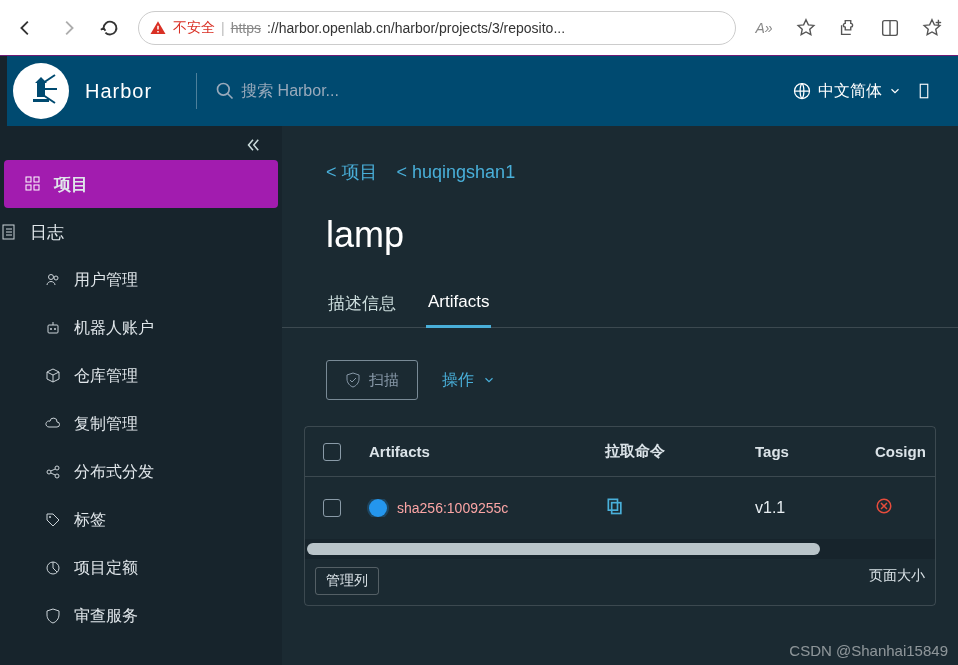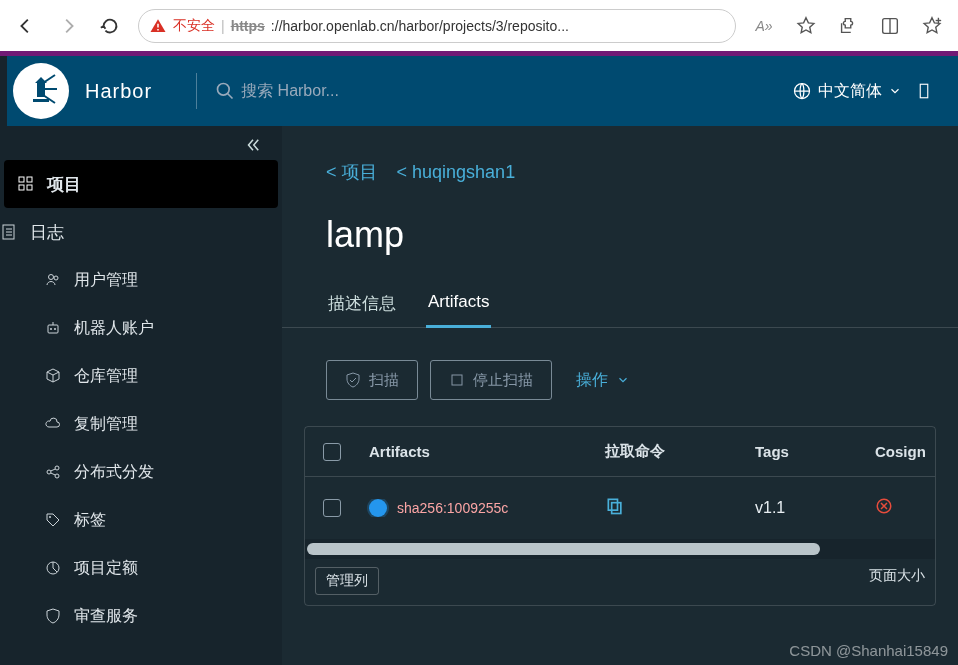--- a/index.html
+++ b/index.html
@@ -1,35 +1,35 @@
 <!DOCTYPE html>
 <html><head>
 <meta charset="utf-8">
 <style>
   * { box-sizing: border-box; margin: 0; padding: 0; }
   html, body { width: 958px; height: 665px; overflow: hidden; font-family: -apple-system, "Segoe UI", Helvetica, sans-serif; background: #fff; }
-  .browser-bar { height: 56px; border-bottom: 5px solid #701a75; display: flex; align-items: center; padding: 0 6px; gap: 2px; }
+  .browser-bar { height: 56px; border-bottom: 1px solid #701a75; display: flex; align-items: center; padding: 0 6px; gap: 2px; }
   .bb-btn { width: 40px; height: 40px; display: flex; align-items: center; justify-content: center; border-radius: 4px; color: #333; }
   .url-area { flex: 1; height: 34px; border: 1px solid #ccc; border-radius: 17px; display: flex; align-items: center; padding: 0 10px; margin: 0 6px; font-size: 14px; color: #555; gap: 6px; }
   .url-area .warn { color: #d93025; }
   .url-area .sep { color: #bbb; }
-  .url-area .strike { text-decoration: line-through; color: #888; font-weight: bold; }
+  .url-area .strike { text-decoration: line-through; color: #888; }
 
   .app { display: flex; height: calc(665px - 56px); background: #0d2b3e; }
   .header { position: absolute; top: 56px; left: 7px; right: 0; height: 70px; background: #004a70; display: flex; align-items: center; z-index: 10; }
   .header-logo { width: 56px; height: 56px; border-radius: 50%; background: #fff; margin-left: 6px; position: relative; display:flex; align-items:center; justify-content:center; }
   .header-title { color: #fff; font-size: 20px; margin-left: 16px; letter-spacing: 1px; }
   .header-search { margin-left: 44px; width: 330px; height: 36px; border-left: 1px solid rgba(255,255,255,0.3); display: flex; align-items: center; padding-left: 18px; color: #9ab; font-size: 16px; gap: 6px; }
   .header-right { margin-left: auto; display: flex; align-items: center; color: #fff; padding-right: 22px; gap: 6px; font-size: 16px; }
 
   .sidebar { width: 282px; background: #17242c; padding-top: 70px; overflow: hidden; }
   .collapse-row { display: flex; justify-content: flex-end; padding: 10px 20px 6px; color: #cdd; }
   .nav-item { display: flex; align-items: center; height: 48px; color: #e0e6ea; font-size: 17px; gap: 12px; cursor: pointer; }
   .nav-item.sub { padding-left: 44px; font-size: 16px; }
-  .nav-item.active { background: #000000; font-weight: 700; border-radius: 4px; margin: 0 4px; padding-left: 13px; }
+  .nav-item.active { background: #a21caf; font-weight: 700; border-radius: 4px; margin: 0 4px; padding-left: 20px; }
   .nav-item .chev { margin-left: auto; margin-right: 18px; color: #cdd; }
   .icon { width: 18px; height: 18px; display: flex; align-items: center; justify-content: center; color: #cbd3d8; font-size: 16px; flex-shrink:0; }
 
   .content { flex: 1; padding-top: 70px; background: #1b2a32; color: #e8eef2; overflow: hidden; position: relative; }
   .breadcrumbs { padding: 34px 44px 0; font-size: 18px; color: #49afd9; }
   .breadcrumbs span { margin-right: 14px; cursor: pointer; }
   .page-title { padding: 30px 44px 0; font-size: 36px; font-weight: 300; color: #fff; }
   .tabs { display: flex; padding: 30px 44px 0; border-bottom: 1px solid rgba(255,255,255,0.15); gap: 28px; }
   .tab { padding: 6px 2px 12px; font-size: 17px; color: #cdd; cursor: pointer; }
   .tab.active { color: #fff; border-bottom: 3px solid #49afd9; margin-bottom: -1px; }
@@ -267,26 +267,20 @@
       <div class="tab">描述信息</div>
       <div class="tab active">Artifacts</div>
     </div>
     <div class="toolbar">
       <button class="btn">
         <svg width="16" height="16" viewBox="0 0 16 16">
             <path d="M8 1l6 2v4c0 4-3 7-6 8-3-1-6-4-6-8V3z" stroke="#9ab" fill="none"></path>
             <path d="M5 8l2 2 4-4" stroke="#9ab" fill="none"></path>
           </svg>
         <span>扫描</span>
-      </button>
-      <button class="btn">
-        <svg width="16" height="16" viewBox="0 0 16 16">
-            <rect x="3" y="3" width="10" height="10" stroke="#9ab" fill="none"></rect>
-          </svg>
-        <span>停止扫描</span>
       </button>
       <div class="action-dd">
         <span>操作</span>
         <svg width="14" height="14" viewBox="0 0 24 24">
             <path d="M6 9l6 6 6-6" stroke="#49afd9" stroke-width="2" fill="none"></path>
           </svg>
       </div>
     </div>
 
     <div class="table-wrap">

